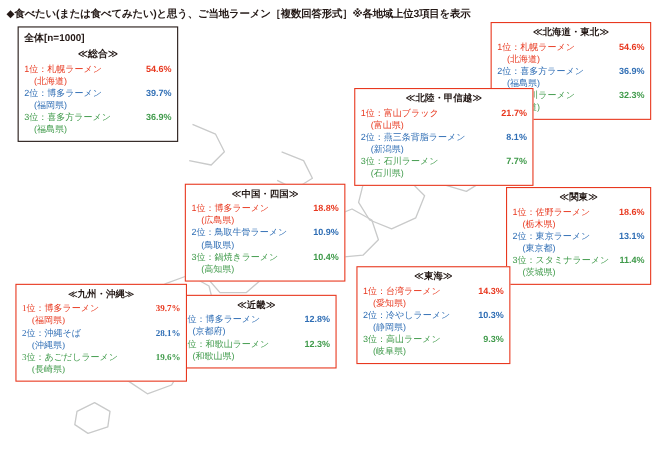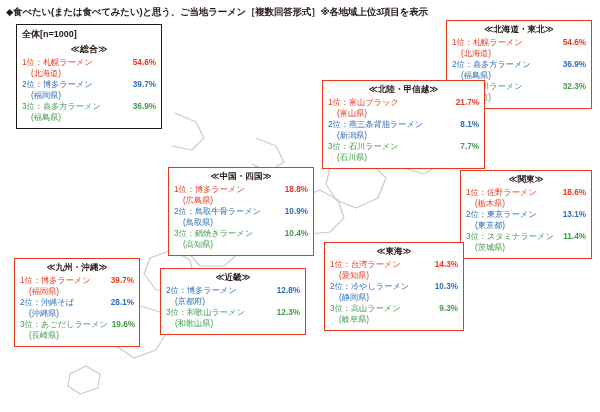--- a/index.html
+++ b/index.html
@@ -310,21 +310,21 @@
           <span class="nm">3位：鍋焼きラーメン</span>
           <span class="vl">10.4%</span>
         </div>
       <div class="sub r3">
           <span class="pref">(高知県)</span>
           <span></span>
         </div>
     </div>
   </div>
 
-  <div class="box" style="left:14px; top:258px; width:126px;">
+  <div class="box" style="left:14px; top:258px; width:156px;font-family:Liberation Serif, serif;">
     <div class="ttl">≪九州・沖縄≫</div>
     <div class="blk">
       <div class="row r1">
           <span class="nm">1位：博多ラーメン</span>
           <span class="vl">39.7%</span>
         </div>
       <div class="sub r1">
           <span class="pref">(福岡県)</span>
           <span></span>
         </div>

